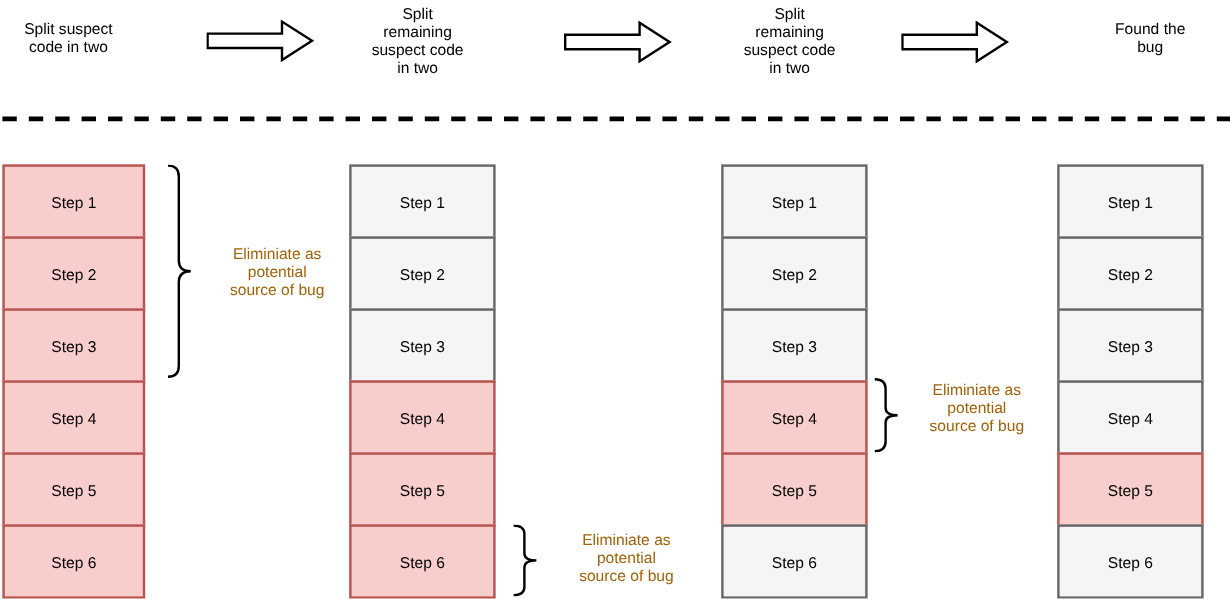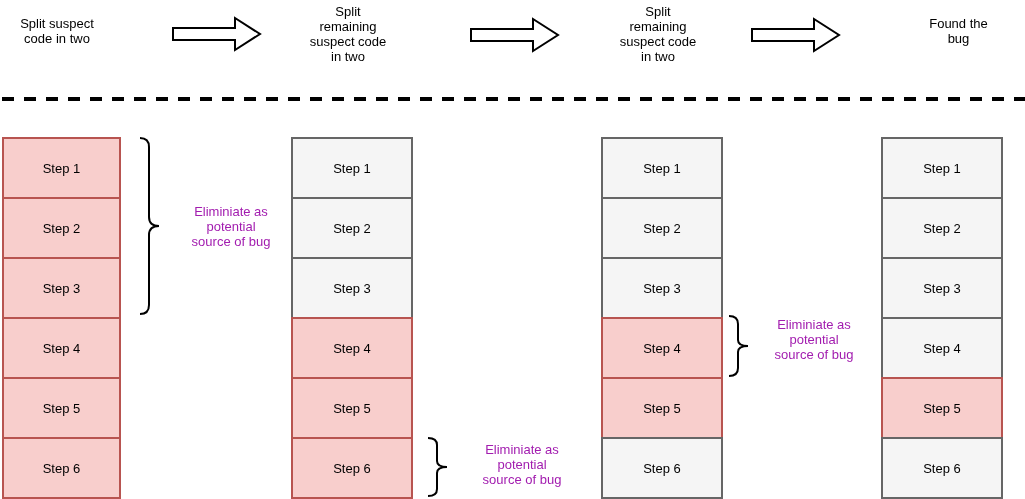--- a/index.html
+++ b/index.html
@@ -22,21 +22,21 @@
     font-size:13px;color:#000;
   }
   .step-box:first-child{margin-top:0;}
   .step-box.suspect{
     border-color:var(--suspect-border,#B85450);
     background:var(--suspect-fill,#F8CECC);
   }
   .brace{position:absolute;}
   .note{
     position:absolute;text-align:center;font-size:13px;line-height:15px;
-    white-space:pre-line;color:#a21caf;
+    white-space:pre-line;color:#a16207;
   }
 </style>
 </head>
 <body>
 
 <div id="canvas">
 
   <div class="phase-label" style="left:5px;top:16px;width:104px">Split  suspect
 code in two</div>
   <div class="phase-label" style="left:293px;top:4px;width:110px">Split

